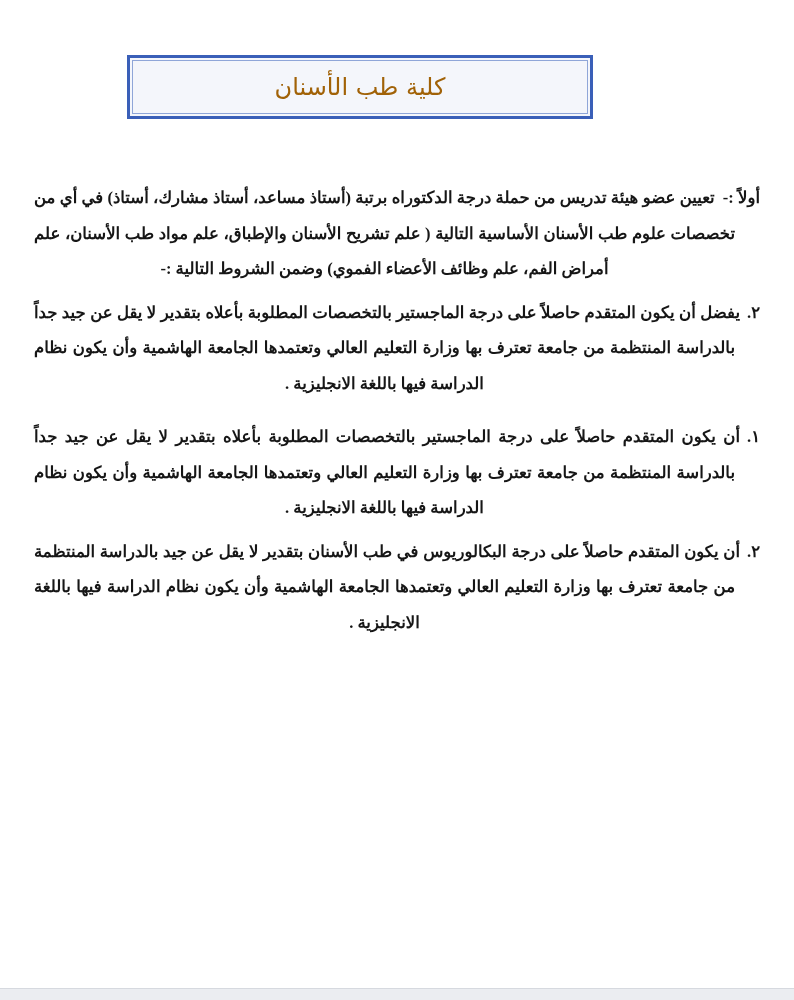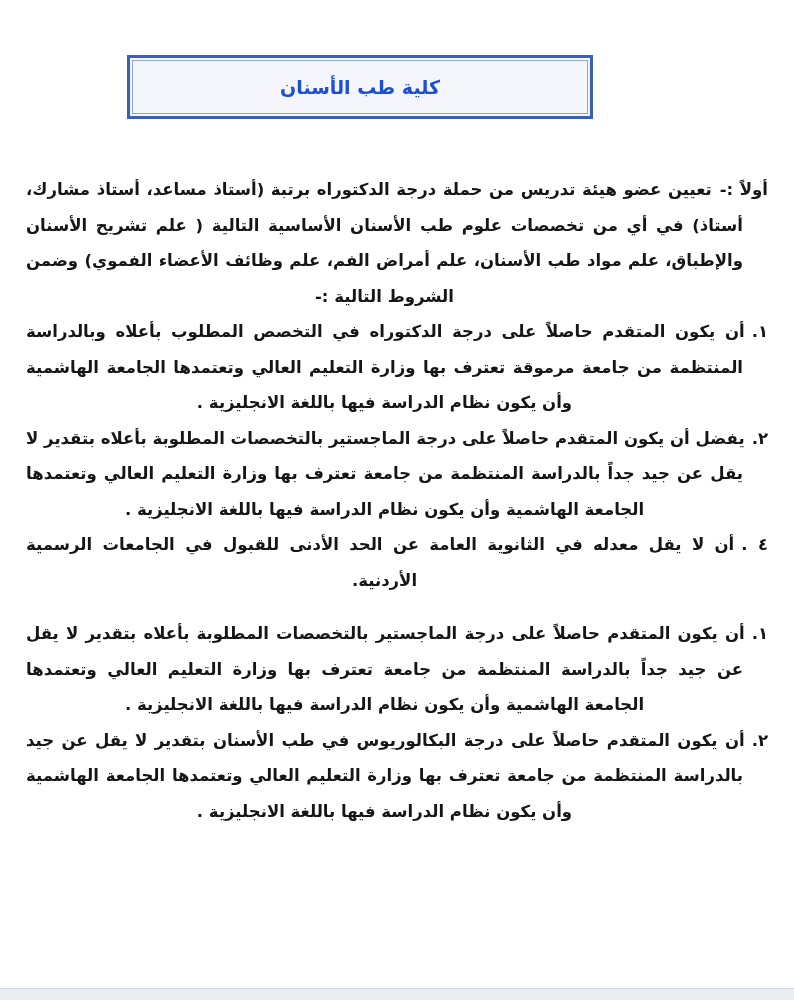--- a/index.html
+++ b/index.html
@@ -20,43 +20,44 @@
     height: 64px;
     box-sizing: border-box;
     background: #f4f6fb;
     border: 3px solid #3a5fb8;
     box-shadow: inset 0 0 0 2px #f4f6fb, inset 0 0 0 3px #8fa6d8;
     display: flex;
     align-items: center;
     justify-content: center;
   }
   .title-text {
-    color: #1d4ed8;
-    font-size: 19px;
-    font-weight: 700;
+    color: #a16207;
+    font-size: 24px;
+    font-weight: 400;
     letter-spacing: 0.5px;
   }
   
   .doc {
     position: absolute;
     top: 172px;
     right: 26px;
     left: 26px;
     direction: rtl;
     color: #161616;
     font-size: 16.5px;
     font-weight: 700;
     line-height: 35.5px;
     text-align: justify;
     text-align-last: center;
   }
   .para {
-    margin: 0;
+    margin: 8px;
     padding-right: 25px;  
     text-indent: -25px;
+    font-family: Liberation Serif, serif;
   }
   .section-label { margin-left: 8px; white-space: nowrap; }
   .item-num { margin-left: 7px; white-space: nowrap; }
   .section + .section { display: block; margin-top: 18px; }
   
   .bottom-strip {
     position: absolute;
     left: 0;
     bottom: 0;
     width: 100%;
@@ -72,27 +73,21 @@
   <span class="title-text">كلية طب الأسنان</span>
 </div>
 
 <div class="doc">
 
   <div class="section">
     <p class="para">
       <span class="section-label">أولاً :-</span><span>تعيين عضو هيئة تدريس من حملة درجة الدكتوراه برتبة (أستاذ مساعد، أستاذ مشارك، أستاذ) في أي من تخصصات علوم طب الأسنان الأساسية التالية ( علم تشريح الأسنان والإطباق، علم مواد طب الأسنان، علم أمراض الفم، علم وظائف الأعضاء الفموي) وضمن الشروط التالية :-</span>
     </p>
     <p class="para">
-      <span class="item-num">١.</span><span>أن يكون المتقدم حاصلاً على درجة الدكتوراه في التخصص المطلوب بأعلاه وبالدراسة المنتظمة من جامعة مرموقة تعترف بها وزارة التعليم العالي وتعتمدها الجامعة الهاشمية وأن يكون نظام الدراسة فيها باللغة الانجليزية .</span>
-    </p>
-    <p class="para">
       <span class="item-num">٢.</span><span>يفضل أن يكون المتقدم حاصلاً على درجة الماجستير بالتخصصات المطلوبة بأعلاه بتقدير لا يقل عن جيد جداً بالدراسة المنتظمة من جامعة تعترف بها وزارة التعليم العالي وتعتمدها الجامعة الهاشمية وأن يكون نظام الدراسة فيها باللغة الانجليزية .</span>
-    </p>
-    <p class="para">
-      <span class="item-num">٤ .</span><span>أن لا يقل معدله في الثانوية العامة عن الحد الأدنى للقبول في الجامعات الرسمية الأردنية.</span>
     </p>
   </div>
 
   <div class="section">
     <p class="para">
       <span class="item-num">١.</span><span>أن يكون المتقدم حاصلاً على درجة الماجستير بالتخصصات المطلوبة بأعلاه بتقدير لا يقل عن جيد جداً بالدراسة المنتظمة من جامعة تعترف بها وزارة التعليم العالي وتعتمدها الجامعة الهاشمية وأن يكون نظام الدراسة فيها باللغة الانجليزية .</span>
     </p>
     <p class="para">
       <span class="item-num">٢.</span><span>أن يكون المتقدم حاصلاً على درجة البكالوريوس في طب الأسنان بتقدير لا يقل عن جيد بالدراسة المنتظمة من جامعة تعترف بها وزارة التعليم العالي وتعتمدها الجامعة الهاشمية وأن يكون نظام الدراسة فيها باللغة الانجليزية .</span>
     </p>

